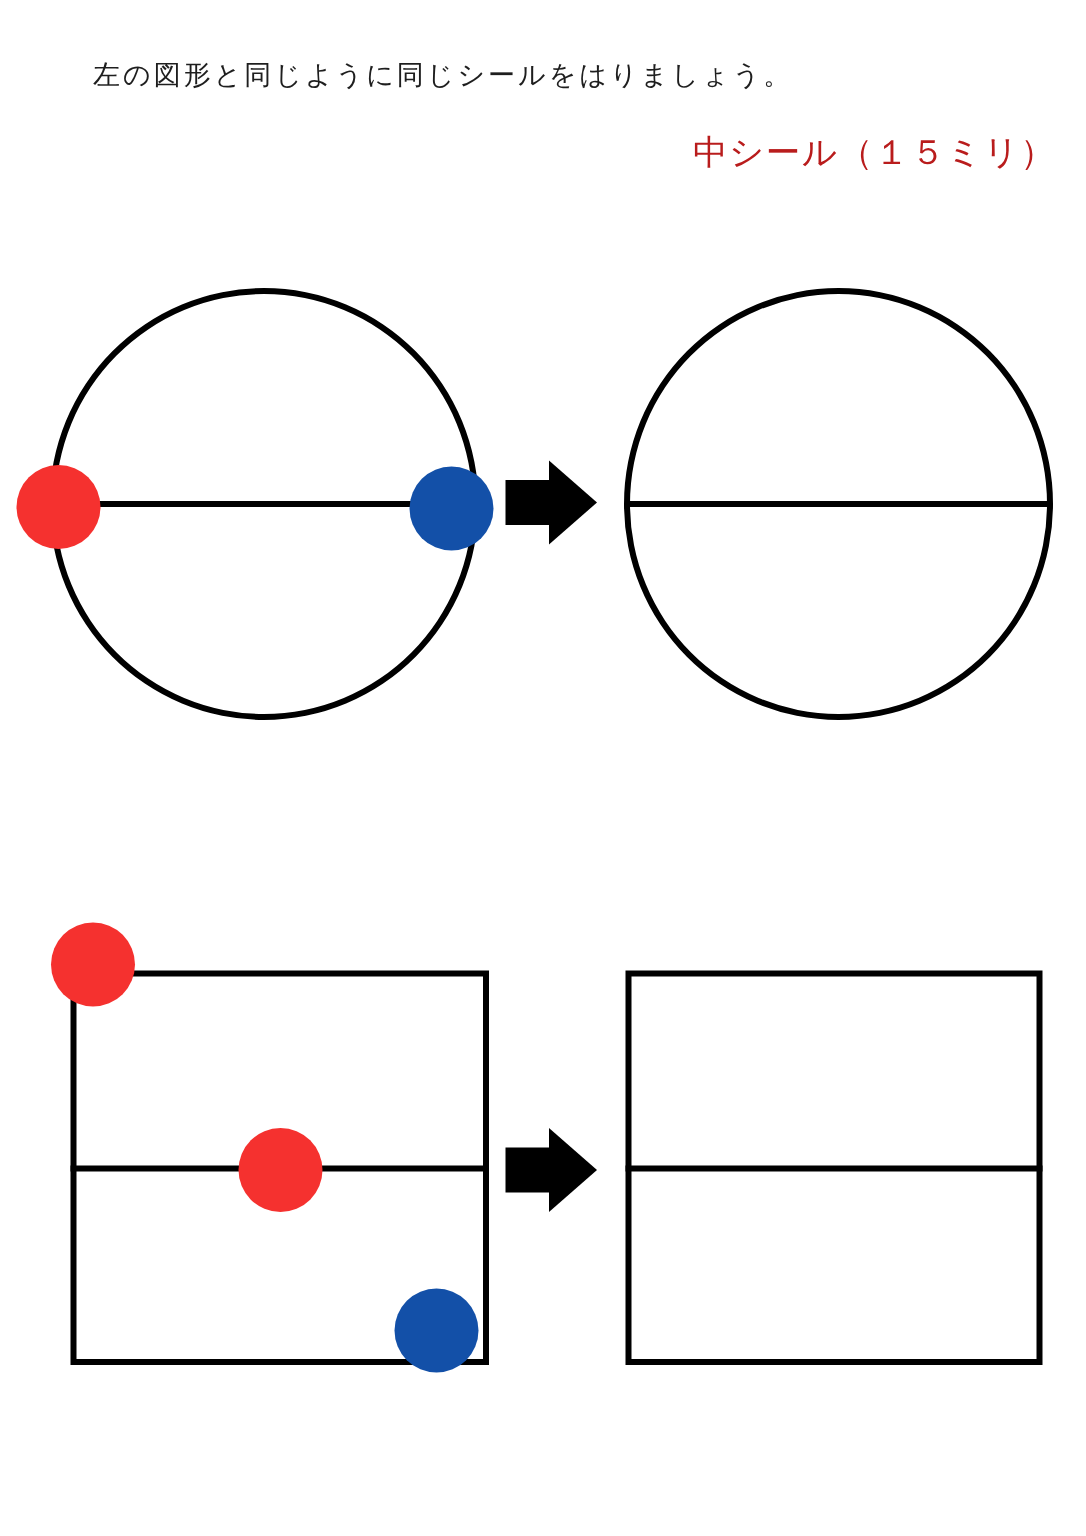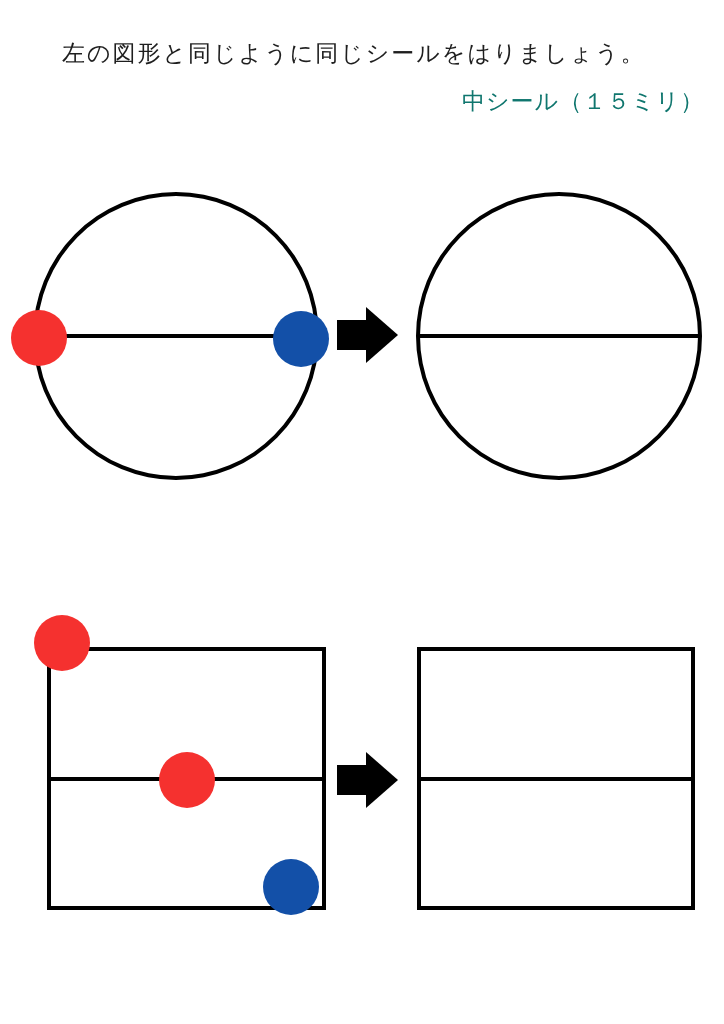--- a/index.html
+++ b/index.html
@@ -12,31 +12,31 @@
     width: 724px;
     height: 1024px;
     background: #ffffff;
     font-family: "Liberation Sans", sans-serif;
     overflow: hidden;
   }
   .abs { position: absolute; }
   .instruction {
     left: 62px;
     top: 38px;
-    font-size: 23px;
+    font-size: 18px;
     letter-spacing: 2px;
     color: #1e1e1e;
     white-space: nowrap;
   }
   .sticker-size {
     left: 462px;
     top: 86px;
     font-size: 23px;
     letter-spacing: 1px;
-    color: #0f766e;
+    color: #b91c1c;
     white-space: nowrap;
   }
   .shape-circle {
     width: 286px;
     height: 288px;
     border: 4px solid #000;
     border-radius: 50%;
     box-sizing: border-box;
     background: transparent;
   }

